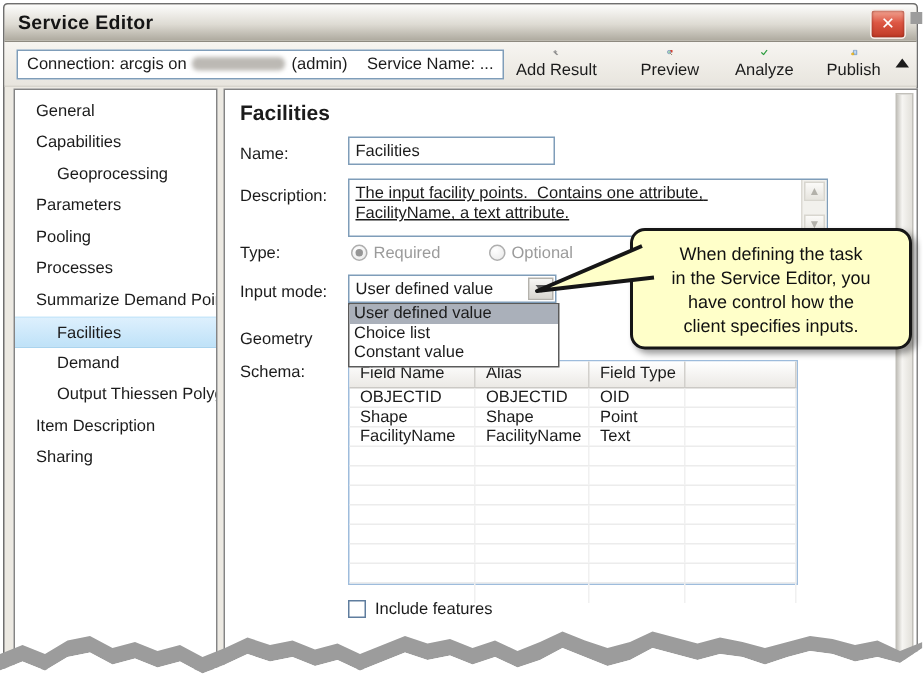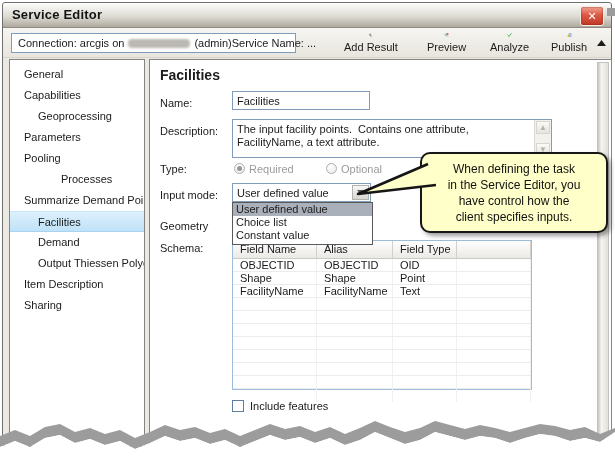--- a/index.html
+++ b/index.html
@@ -18,21 +18,21 @@
   .title-text{left:9px;top:4px;font-size:13px;font-weight:bold;color:#141414;letter-spacing:.2px;}
   .close-btn{right:7px;top:3px;width:22px;height:18px;border-radius:3px;
     background:linear-gradient(#f2a693,#dd5744 45%,#bf3a26);
     border:1px solid #f6ece7;box-shadow:inset 0 0 2px #7e1f10;
     color:#fff;font-weight:bold;font-size:11px;text-align:center;line-height:18px;cursor:default;}
   .tear-nub{left:607px;top:8px;width:8px;height:8px;background:#9c9c9c;}
 
   
   .toolbar{left:0;top:25px;right:0;height:29px;
     background:linear-gradient(#f7f5f1,#e8e5de);border-bottom:1px solid #d8d5cd;}
-  .conn-box{left:8px;top:5px;width:285px;height:20px;background:#fff;border:1px solid #7f9db9;
+  .conn-box{left:8px;top:5px;width:325px;height:20px;background:#fff;border:1px solid #7f9db9;
     display:flex;align-items:center;justify-content:space-between;padding:0 6px;box-sizing:border-box;white-space:nowrap;}
   .redacted{display:inline-block;width:62px;height:9px;background:#bcb9b4;border-radius:4px;
     filter:blur(1.3px);margin:0 4px;vertical-align:-1px;}
   .tb-btn{top:5px;height:20px;display:flex;align-items:center;gap:4px;white-space:nowrap;cursor:default;flex-direction:column;}
   .tb-btn svg{display:block;}
   .collapse-btn{top:9px;width:12px;height:10px;cursor:default;}
 
   
   .sidebar{left:6px;top:56px;width:134px;height:386px;background:#fff;border:1px solid #848484;overflow:hidden;}
   .side-item{position:absolute;left:0;width:100%;height:21px;line-height:21px;
@@ -40,21 +40,21 @@
   .side-item.sel{background:linear-gradient(#ddf0fd,#bfe2f8);border-top:1px solid #c9e7fa;border-bottom:1px solid #a9d4ef;}
 
   .main{left:146px;top:56px;width:461px;height:386px;background:#fff;border:1px solid #848484;}
   .main-scroll{right:2px;top:2px;width:12px;height:378px;
     background:linear-gradient(90deg,#c7c5bf,#f6f5f2 35%,#e2e0da);border:1px solid #c2c0ba;box-sizing:border-box;}
   .heading{left:10px;top:7px;font-size:14px;font-weight:bold;}
   .flabel{position:absolute;left:10px;}
   .textbox{position:absolute;background:#fff;border:1px solid #7f9db9;box-sizing:border-box;
     font-family:"Liberation Sans","DejaVu Sans",sans-serif;font-size:11px;color:#1b1b1b;padding:3px 4px;}
   input.textbox{outline:none;}
-  .desc-box{left:82px;top:59px;width:320px;height:39px;white-space:pre-wrap;line-height:13px;overflow:hidden;padding-right:22px;}
+  .desc-box{left:82px;top:59px;width:320px;height:39px;white-space:pre-wrap;line-height:13px;overflow:hidden;padding-right:22px;text-decoration:underline;}
   .mini-scroll{position:absolute;left:384px;top:60px;width:16px;height:37px;background:#f2f1ed;border-left:1px solid #dcdad4;}
   .mini-btn{position:absolute;left:1px;width:14px;height:13px;background:linear-gradient(#fbfaf8,#e6e4de);
     border:1px solid #d8d6cf;box-sizing:border-box;text-align:center;line-height:11px;font-size:8px;color:#b3b1aa;}
 
   .radio{position:absolute;width:11px;height:11px;border-radius:50%;border:1px solid #aeaeae;
     background:radial-gradient(circle at 35% 30%,#ffffff,#e8e8e8);box-sizing:border-box;}
   .radio .dot{position:absolute;left:2px;top:2px;width:5px;height:5px;border-radius:50%;background:#969696;}
   .gray-label{color:#9b9b9b;}
 
   .combo{left:82px;top:123px;width:139px;height:19px;background:#fff;border:1px solid #7f9db9;box-sizing:border-box;}
@@ -148,21 +148,21 @@
       </svg>
     </div>
   </div>
 
   <div class="abs sidebar">
     <div class="side-item" style="top:4px;padding-left:14px;"><span>General</span></div>
     <div class="side-item" style="top:25px;padding-left:14px;"><span>Capabilities</span></div>
     <div class="side-item" style="top:46px;padding-left:28px;"><span>Geoprocessing</span></div>
     <div class="side-item" style="top:67px;padding-left:14px;"><span>Parameters</span></div>
     <div class="side-item" style="top:88px;padding-left:14px;"><span>Pooling</span></div>
-    <div class="side-item" style="top:109px;padding-left:14px;margin-left:37px;"><span>Processes</span></div>
+    <div class="side-item" style="top:109px;padding-left:14px;"><span>Processes</span></div>
     <div class="side-item" style="top:130px;padding-left:14px;"><span>Summarize Demand Points By</span></div>
     <div class="side-item sel" style="top:151px;padding-left:28px;"><span>Facilities</span></div>
     <div class="side-item" style="top:172px;padding-left:28px;"><span>Demand</span></div>
     <div class="side-item" style="top:193px;padding-left:28px;"><span>Output Thiessen Polygons</span></div>
     <div class="side-item" style="top:214px;padding-left:14px;"><span>Item Description</span></div>
     <div class="side-item" style="top:235px;padding-left:14px;"><span>Sharing</span></div>
   </div>
 
   <div class="abs main">
     <div class="abs main-scroll"></div>

